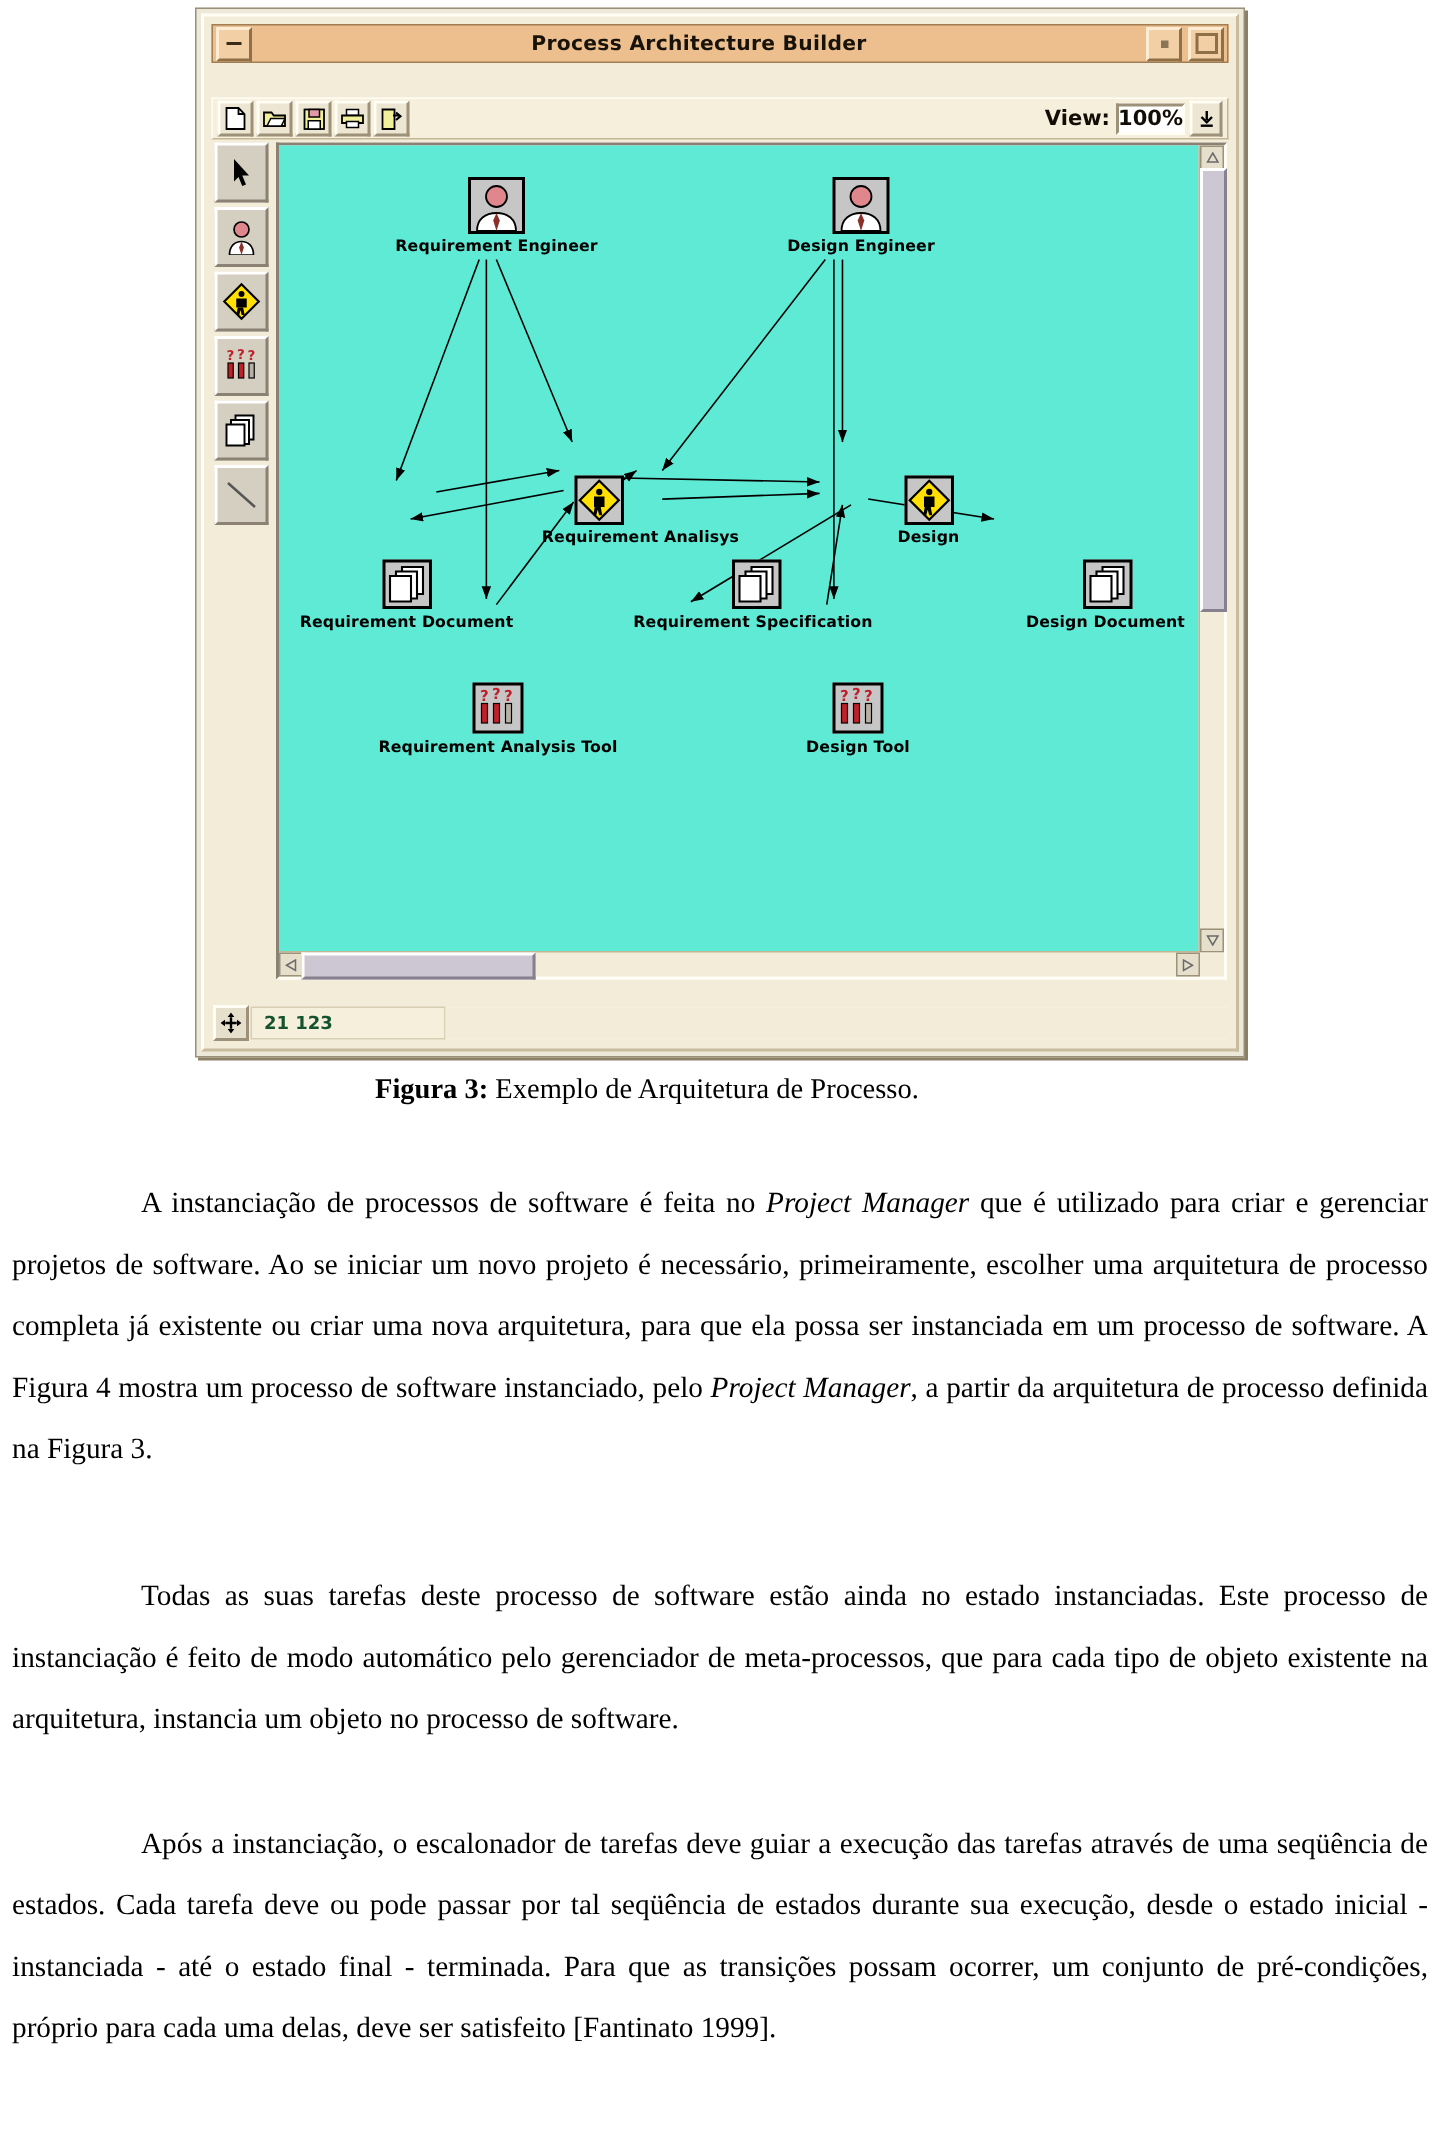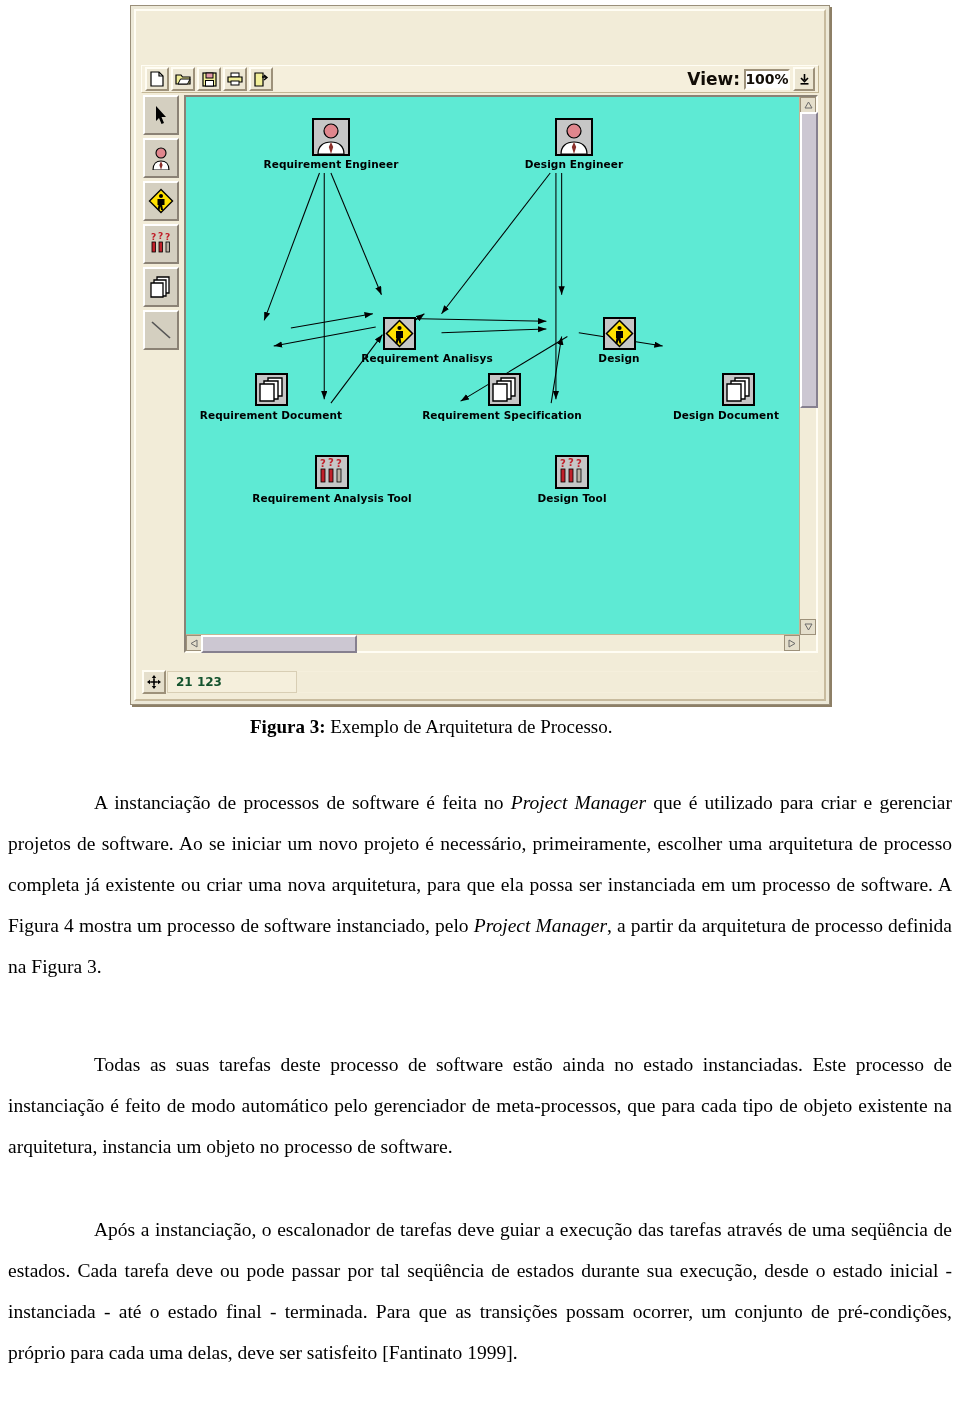--- a/index.html
+++ b/index.html
@@ -22,21 +22,21 @@
   
   .menubar{position:absolute;left:5px;top:31px;right:5px;height:22px;background:#f5efdc;border-left:1px solid #fffdf4;border-top:1px solid #fffdf4;border-right:1px solid #c3b695;border-bottom:1px solid #c3b695;display:flex;align-items:center;padding:0 4px;font-family:"DejaVu Sans",sans-serif;font-size:11.5px;font-weight:bold;color:#120d06;}
   .menu-item{padding:2px 9px 2px 6px;cursor:default;white-space:nowrap;}
   .menu-item u{text-decoration:underline;}
   .menu-spacer{flex:1;}
 
   
   .toolbar{position:absolute;left:5px;top:54px;right:5px;height:26px;background:#f5efdc;border-left:1px solid #fffdf4;border-top:1px solid #fffdf4;border-right:1px solid #c3b695;border-bottom:1px solid #c3b695;display:flex;align-items:center;padding:0 3px;}
   .tbar-btn{width:20px;height:20px;margin-right:2px;background:#ece6d2;border:2px solid;border-color:#fffdf4 #9d917a #9d917a #fffdf4;display:flex;align-items:center;justify-content:center;}
   .tbar-spacer{flex:1;}
-  .view-label{font-family:"DejaVu Sans",sans-serif;font-weight:bold;font-size:17px;color:#120d06;margin-right:4px;margin-left:11px;}
+  .view-label{font-family:"DejaVu Sans",sans-serif;font-weight:bold;font-size:14px;color:#120d06;margin-right:4px;margin-left:11px;}
   .view-box{width:42px;height:17px;background:#ffffff;border:2px solid;border-color:#9d917a #fffdf4 #fffdf4 #9d917a;font-family:"DejaVu Sans",sans-serif;font-size:14px;font-weight:bold;color:#120d06;display:flex;align-items:center;justify-content:center;}
   .view-drop{width:18px;height:20px;margin-left:3px;background:#ece6d2;border:2px solid;border-color:#fffdf4 #9d917a #9d917a #fffdf4;display:flex;align-items:center;justify-content:center;}
 
   
   .palette{position:absolute;left:6px;top:84px;width:36px;bottom:46px;background:#f2ecd8;}
   .pal-btn{width:32px;height:36px;margin:0 0 3px 1px;background:#d4cfc0;border:2px solid;border-color:#ffffff #8b8madd #8b8275 #ffffff;border-color:#ffffff #8b8275 #8b8275 #ffffff;display:flex;align-items:center;justify-content:center;}
 
   
   .canvas-outer{position:absolute;left:48px;top:84px;right:6px;bottom:46px;background:#ffffff;border:2px solid;border-color:#8b8275 #fffdf4 #fffdf4 #8b8275;}
   .canvas{position:absolute;left:0;top:0;right:16px;bottom:16px;background:#5eead4;overflow:hidden;}
@@ -65,20 +65,34 @@
   .indent{text-indent:86px;}
   .body i{font-style:italic;}
 </style>
 </head>
 <body>
 
 <div id="figure-wrap">
   <div class="win-outer">
     <div class="win-frame">
 
+      <div class="titlebar">
+        <div class="tb-btn">
+            <span class="tb-min-glyph"></span>
+          </div>
+        <div class="tb-title">Process Architecture Builder</div>
+        <div class="tb-right">
+          <div class="tb-btn">
+              <span class="tb-dot"></span>
+            </div>
+          <div class="tb-btn">
+              <span class="tb-sq"></span>
+            </div>
+        </div>
+      </div>
 
 
       <div class="toolbar">
         <div class="tbar-btn">
           <svg width="14" height="16" viewBox="0 0 14 16">
             <path d="M1 1h8l4 4v10H1z" fill="#fff" stroke="#000" stroke-width="1.2"></path>
             <path d="M9 1v4h4" fill="none" stroke="#000" stroke-width="1.2"></path>
           </svg>
         </div>
         <div class="tbar-btn">
@@ -273,21 +287,21 @@
             </div>
 
             <div class="node" style="left:536px;top:276px;">
               <div class="node-icon" style="left:0;top:0;width:33px;height:33px;">
                 <svg width="29" height="29" viewBox="0 0 29 29">
                   <path d="M11 3h14v18H11z" fill="#fff" stroke="#000" stroke-width="1.4"></path>
                   <path d="M7 6h14v18H7z" fill="#fff" stroke="#000" stroke-width="1.4"></path>
                   <path d="M3 9h14v17H3z" fill="#fff" stroke="#000" stroke-width="1.4"></path>
                 </svg>
               </div>
-              <div class="node-label" style="left:4px;top:36px;">Design Document</div>
+              <div class="node-label" style="left:15px;top:36px;">Design Document</div>
             </div>
 
             <div class="node" style="left:129px;top:358px;">
               <div class="node-icon" style="left:0;top:0;width:34px;height:34px;">
                 <svg width="30" height="30" viewBox="0 0 30 30">
                   <text x="3" y="10" font-family="DejaVu Sans" font-size="10" font-weight="bold" fill="#c0202a">?</text>
                   <text x="11" y="9" font-family="DejaVu Sans" font-size="10" font-weight="bold" fill="#c0202a">?</text>
                   <text x="19" y="10" font-family="DejaVu Sans" font-size="10" font-weight="bold" fill="#c0202a">?</text>
                   <rect x="4" y="12" width="4" height="13" fill="#c0202a" stroke="#000" stroke-width=".8"></rect>
                   <rect x="12" y="12" width="4" height="13" fill="#c0202a" stroke="#000" stroke-width=".8"></rect>

